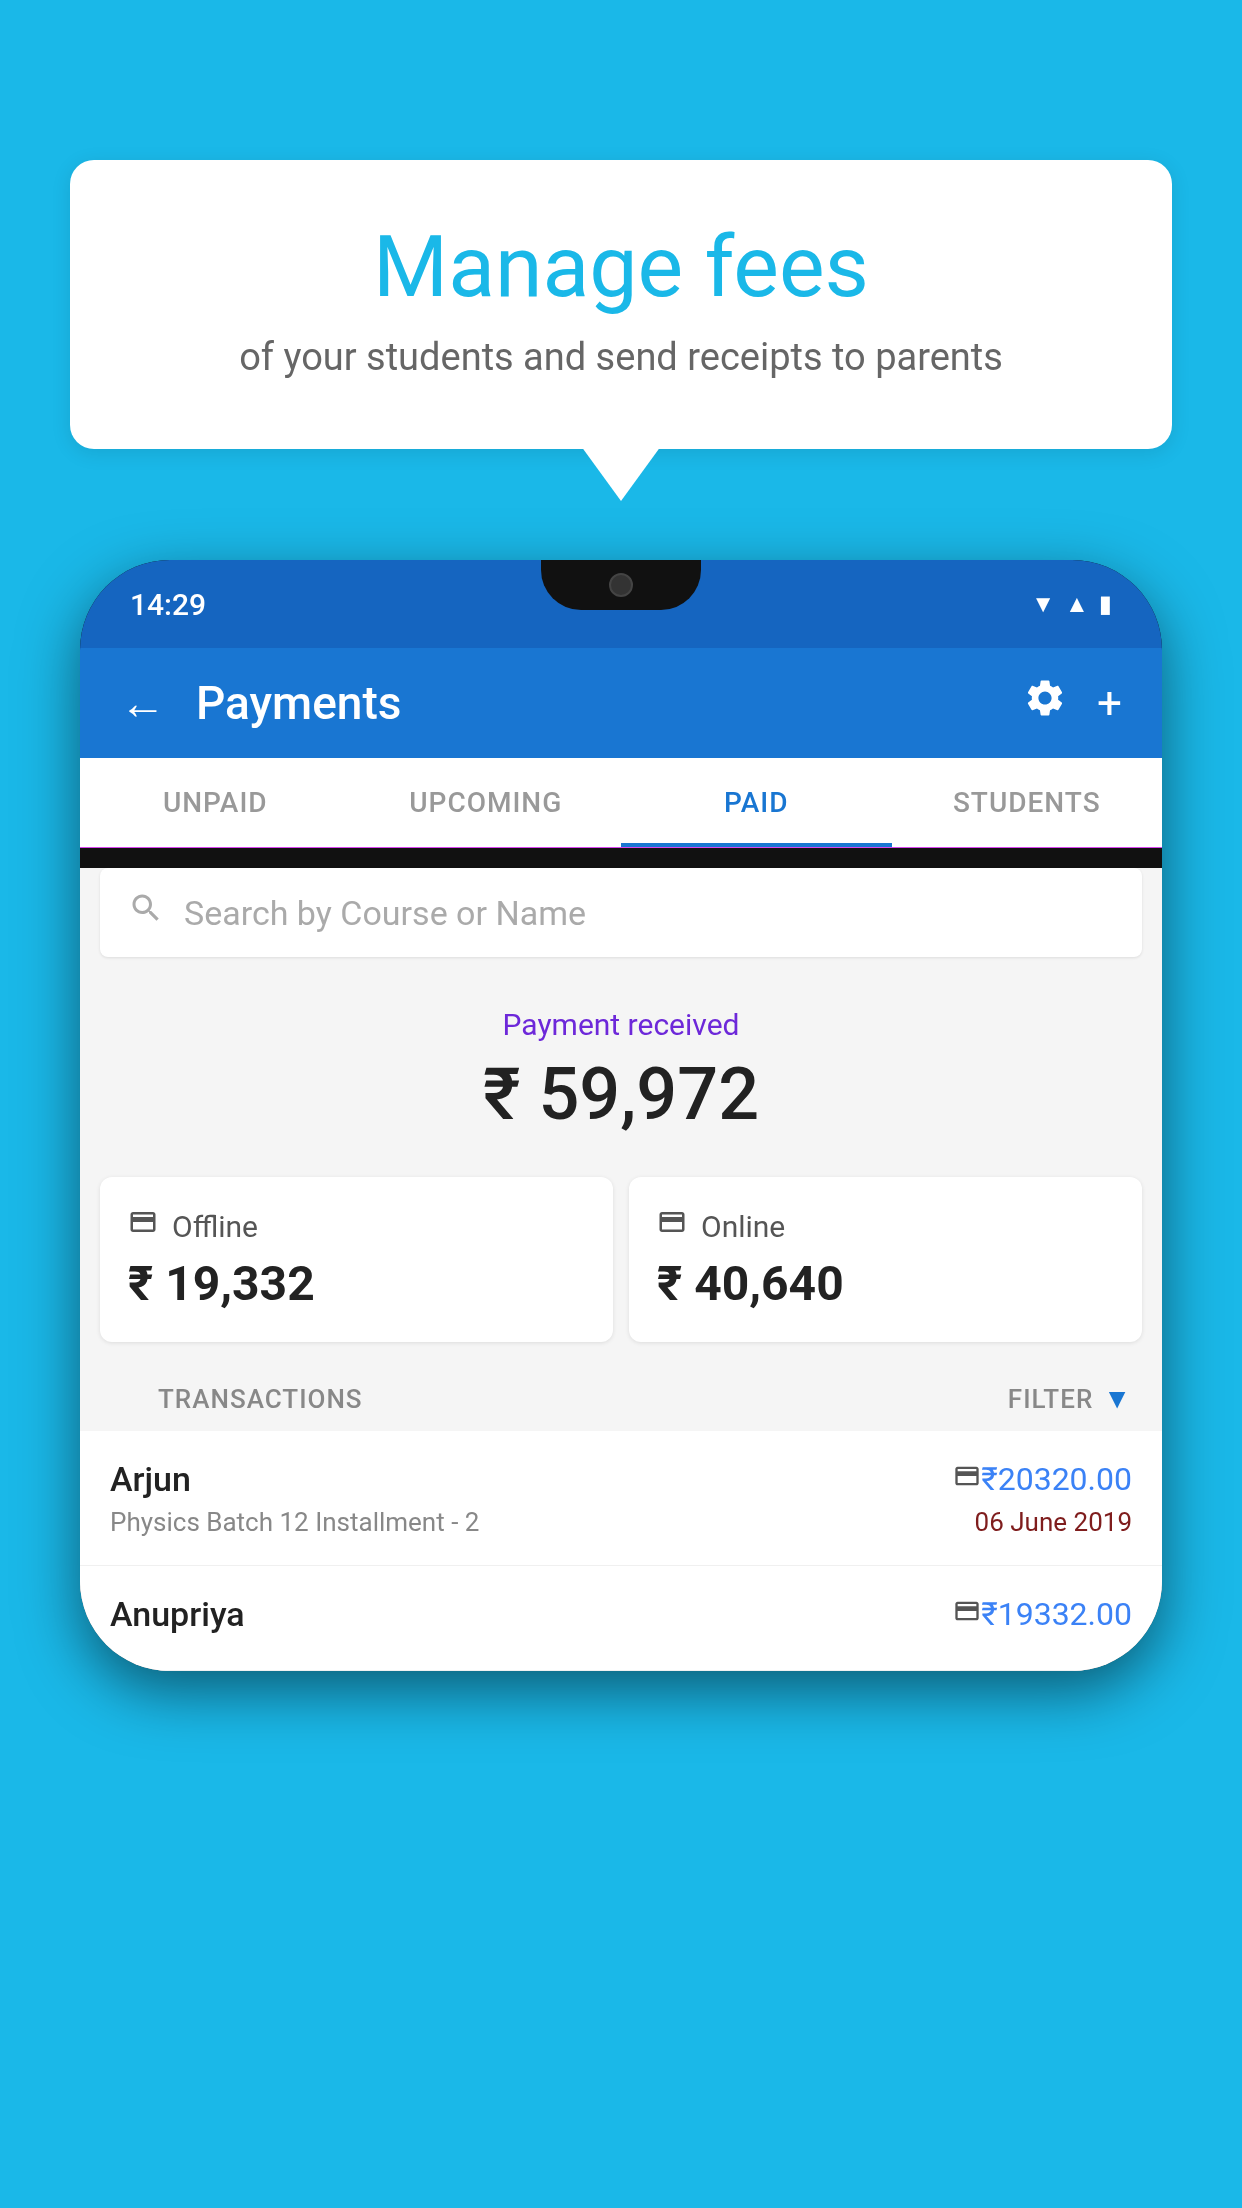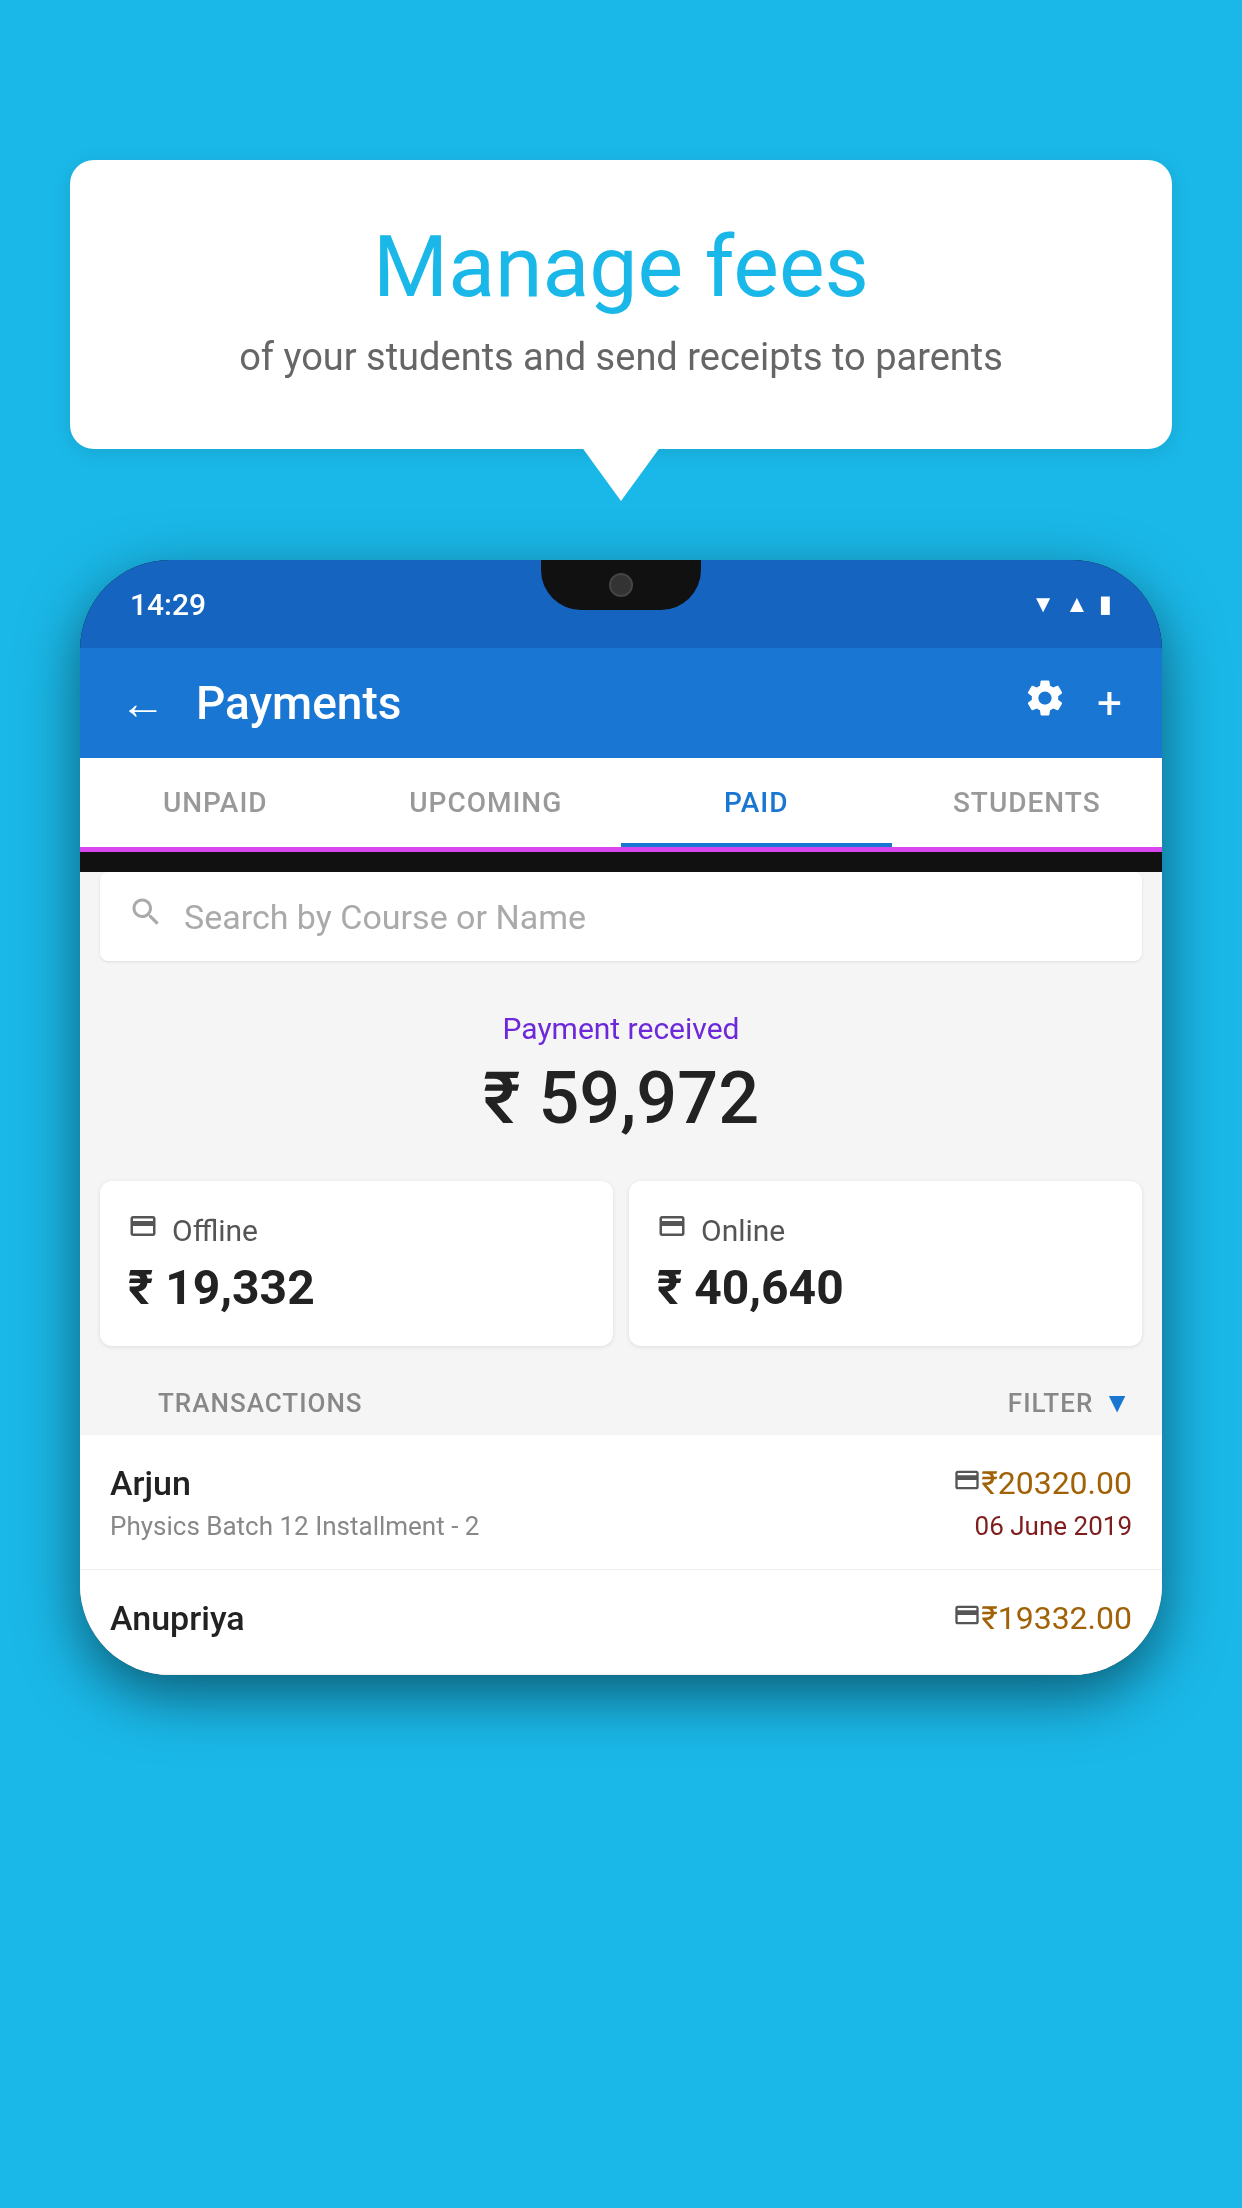--- a/index.html
+++ b/index.html
@@ -158,21 +158,21 @@
     .header-icon-btn {
       color: white;
       font-size: 44px;
       cursor: pointer;
     }
 
     
     .tabs {
       background: white;
       display: flex;
-      border-bottom: 5px solid #d946ef;
+      border-bottom: 1px solid #d946ef;
     }
 
     .tab {
       flex: 1;
       text-align: center;
       padding: 28px 10px;
       font-size: 28px;
       font-weight: 500;
       color: #999;
       letter-spacing: 1px;
@@ -334,21 +334,21 @@
       font-size: 34px;
       font-weight: 500;
       color: #222;
     }
 
     .transaction-amount-right {
       display: flex;
       align-items: center;
       gap: 0;
       font-size: 32px;
-      color: #a16207;
+      color: #3b82f6;
     }
 
     .transaction-bottom {
       display: flex;
       justify-content: space-between;
       align-items: center;
     }
 
     .course-info {
       font-size: 26px;

